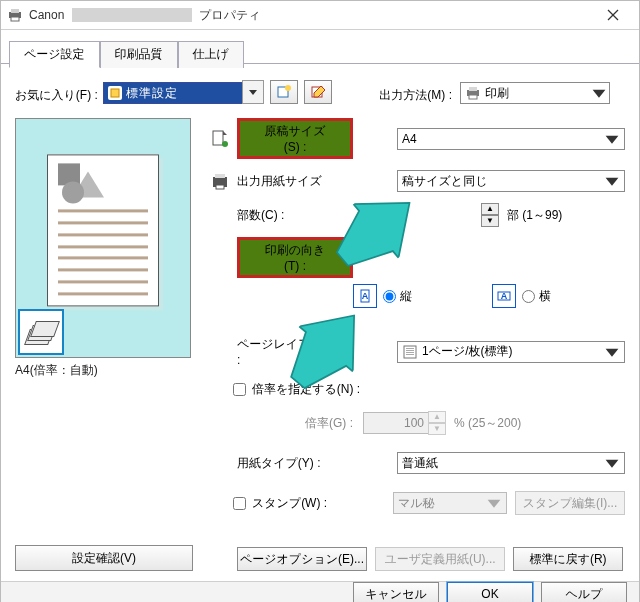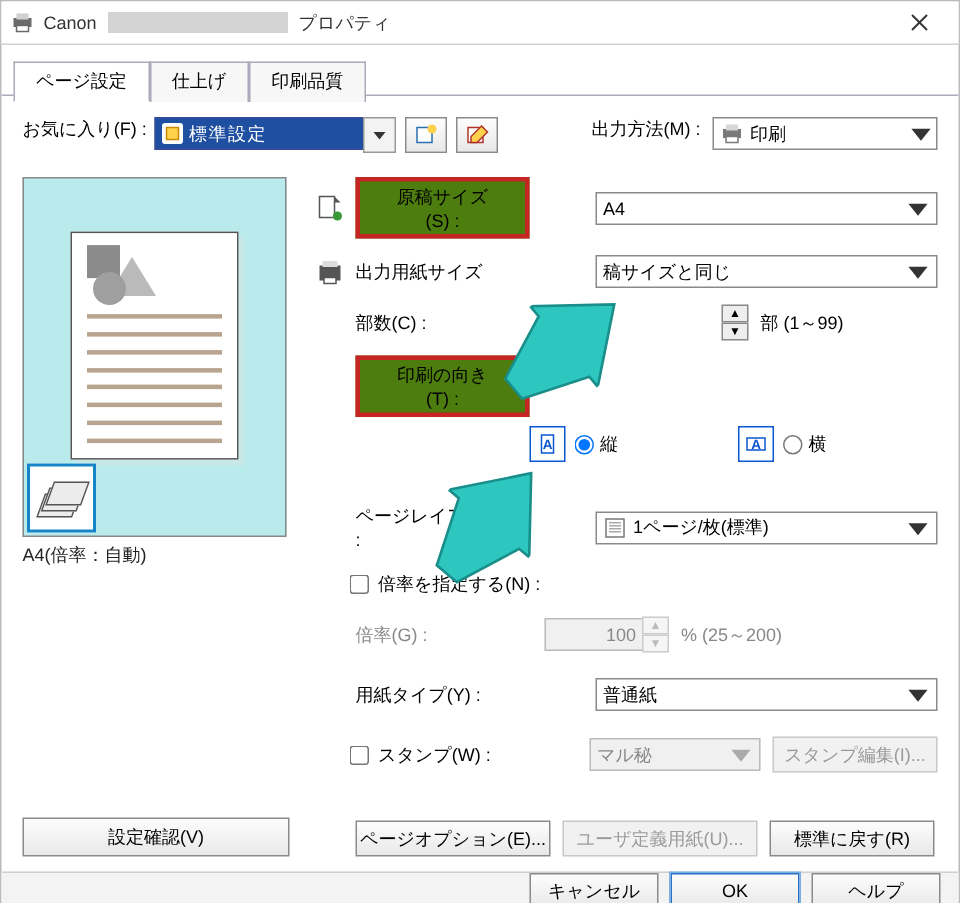--- a/index.html
+++ b/index.html
@@ -91,23 +91,23 @@
   .right-col {
     flex: 1;
     padding: 14px 14px 10px 6px;
     box-sizing: border-box;
     position: relative;
   }
 
   
   .top-row {
     position: absolute;
-    top: 14px; left: 14px; right: 14px;
+    top: 14px; left: 14px; right: 29px;
     display:flex;
-    align-items:flex-start;
+    align-items:flex-end;
     height: 26px;
     z-index: 2;
   }
   .top-row .fav-label { width: 88px; }
   .fav-combo {
     display:flex;
     align-items:center;
     width: 140px;
     height: 22px;
     background: #1e4fa0;
@@ -322,22 +322,22 @@
     <div class="close-btn">
       <svg viewBox="0 0 12 12">
           <line x1="1" y1="1" x2="11" y2="11" stroke="#333" stroke-width="1.3"></line>
           <line x1="11" y1="1" x2="1" y2="11" stroke="#333" stroke-width="1.3"></line>
         </svg>
     </div>
   </div>
 
   <div class="tab-strip">
     <div class="tab active">ページ設定</div>
+    <div class="tab">印刷品質</div>
     <div class="tab">仕上げ</div>
-    <div class="tab">印刷品質</div>
     <div class="tabs-fill"></div>
   </div>
 
   <div class="body">
 
     <div class="top-row">
       <span class="fav-label">お気に入り(F) :</span>
       <div class="fav-combo">
         <span class="fav-ic">
           <svg viewBox="0 0 10 10">
@@ -541,21 +541,21 @@
       <div class="row">
         <span class="icon-slot"></span>
         <div class="checkbox-row">
           <input type="checkbox" style="">
           <span>倍率を指定する(N) :</span>
         </div>
       </div>
 
       <div class="row">
         <span class="icon-slot"></span>
-        <span class="label-slot muted" style="text-align:left;padding-right:10px">倍率(G) :</span>
+        <span class="label-slot muted" style="text-align:right;padding-right:10px">倍率(G) :</span>
         <div class="spin disabled">
           <input type="text" disabled="" value="100" style="">
           <div class="spin-btns">
               <span>▲</span>
               <span>▼</span>
             </div>
         </div>
         <span class="muted" style="margin-left:8px">% (25～200)</span>
       </div>
 

